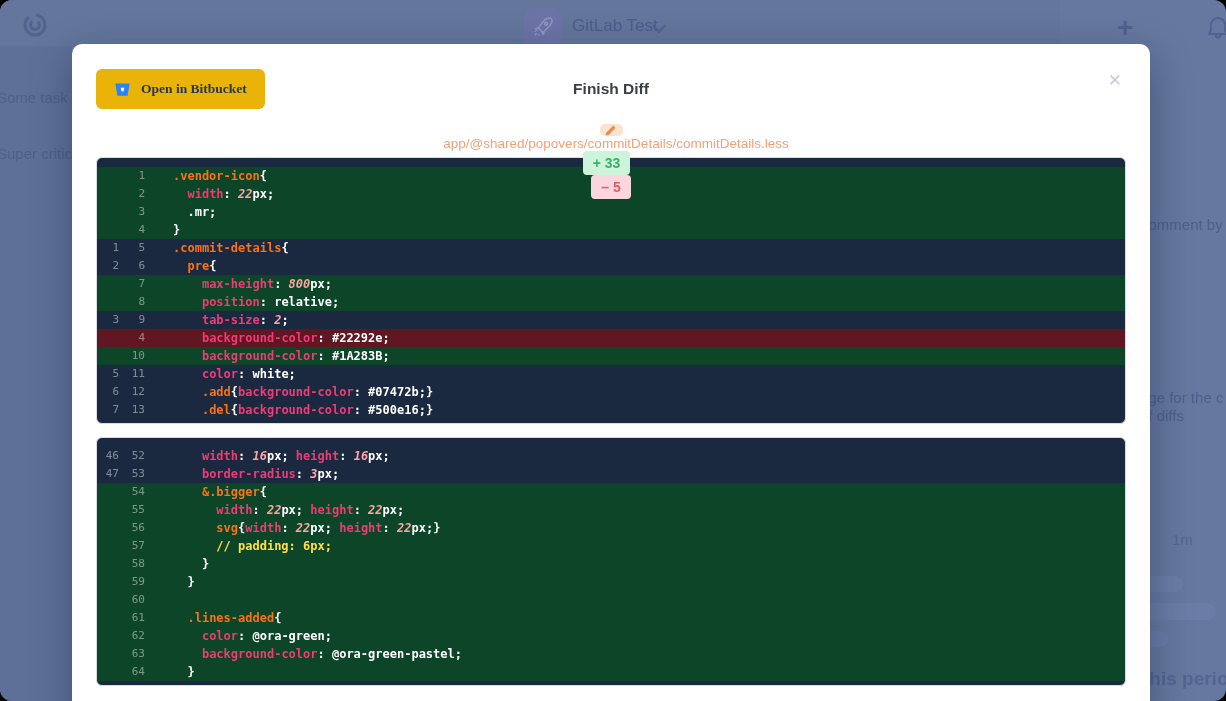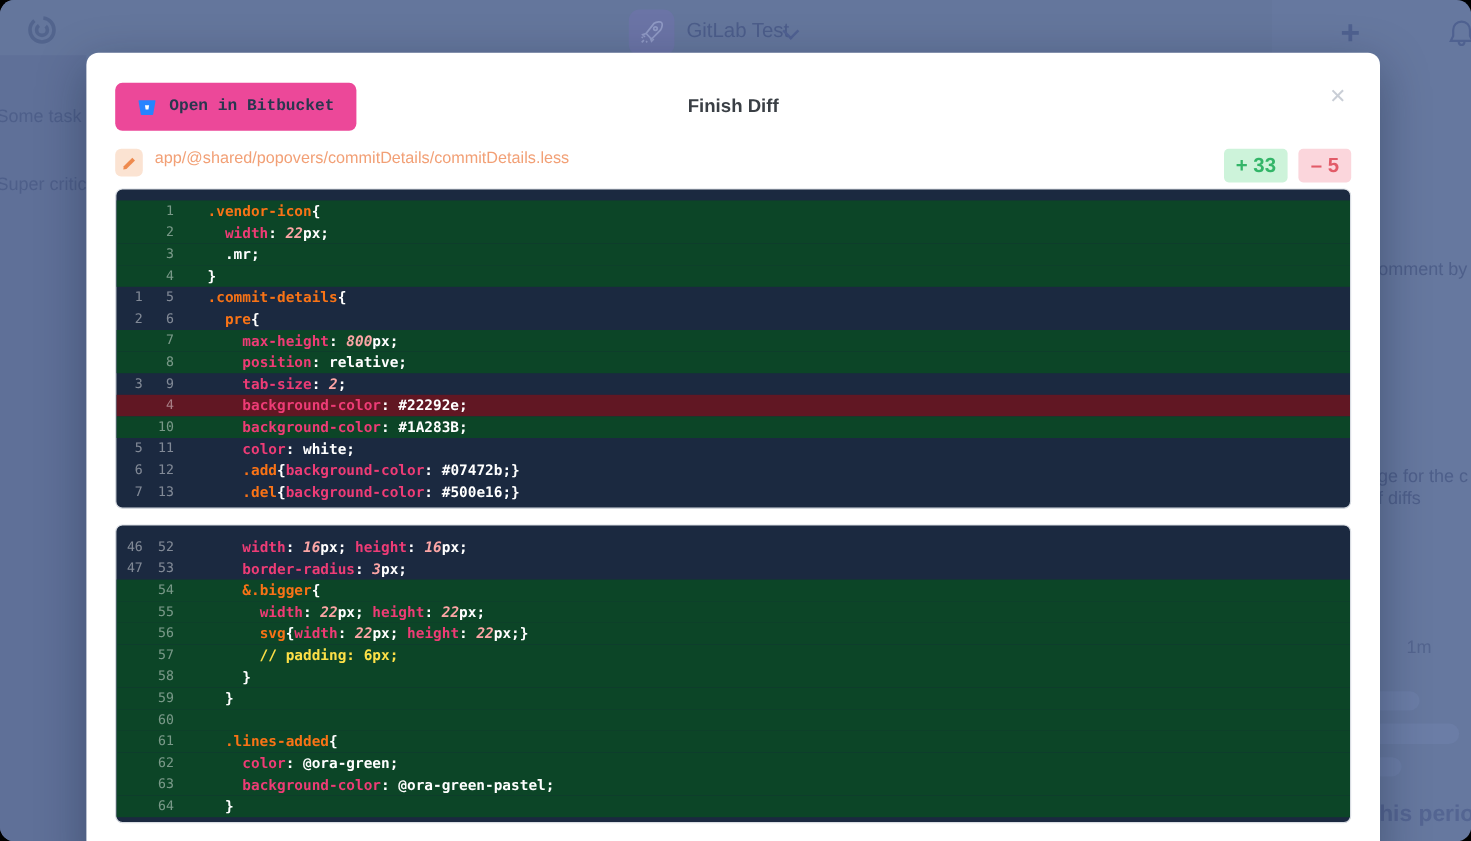--- a/index.html
+++ b/index.html
@@ -22,31 +22,31 @@
   .sidebar { position:absolute; left:0; top:46px; width:72px; height:655px; background:#5F7098; }
   .bg-text { position:absolute; color:#4E5F8A; font-size:15px; white-space:nowrap; }
   .skel { position:absolute; background:#6B7DA6; border-radius:10px; }
 
   
   .modal { position:absolute; left:72px; top:44px; width:1078px; height:680px;
            background:#ffffff; border-radius:10px; box-shadow:0 12px 40px rgba(10,20,40,.35);
            padding:25px 24px 0 24px; overflow:hidden; z-index:5; }
   .mhead { position:relative; height:40px; }
   .bb-btn { position:absolute; left:0; top:0; height:40px; padding:0 18px; display:flex; align-items:center; gap:10px;
-            background:#ec4899; border:none; border-radius:6px; cursor:pointer;
-            font-family:Liberation Mono, monospace; font-size:13.5px; font-weight:700; color:#29374F; }
+            background:#eab308; border:none; border-radius:6px; cursor:pointer;
+            font-family:Liberation Serif, serif; font-size:13.5px; font-weight:700; color:#29374F; }
   .mtitle { position:absolute; left:50%; top:50%; transform:translate(-50%,-50%);
             font-size:15.5px; font-weight:700; color:#3A3F45; }
   .mclose { position:absolute; right:4px; top:3px; color:#C9CED6; font-size:17px; line-height:17px; cursor:pointer; }
 
-  .fhead { margin-top:15px; height:24px; display:flex; align-items:flex-start; }
+  .fhead { margin-top:15px; height:24px; display:flex; align-items:center;flex-direction:column; }
   .edit-tile { width:23px; height:23px; background:#FBE3D2; border-radius:5px;
                display:flex; align-items:center; justify-content:center; }
   .fpath { margin-left:10px; font-size:13.5px; font-weight:500; color:#F2A076; flex:1; }
-  .badge { font-size:17px; font-weight:700; padding:4px 10px; border-radius:4px; }
+  .badge { font-size:14px; font-weight:700; padding:4px 10px; border-radius:4px; }
   .badge.plus { background:#CDF3DA; color:#33B568; margin-right:9px; }
   .badge.minus { background:#FBD6DC; color:#E25B68; }
 
   
   .dblock { background:#1B2940; border:1px solid #D9DDE3; border-radius:6px;
             padding:9px 0 4px 0; overflow:hidden; }
   .dblock.first { margin-top:9px; }
   .dblock.second { margin-top:13px; }
   .drow { display:flex; min-height:18px; line-height:18px;
           font-family:"DejaVu Sans Mono", monospace; font-size:12px; font-weight:bold; white-space:pre; }

